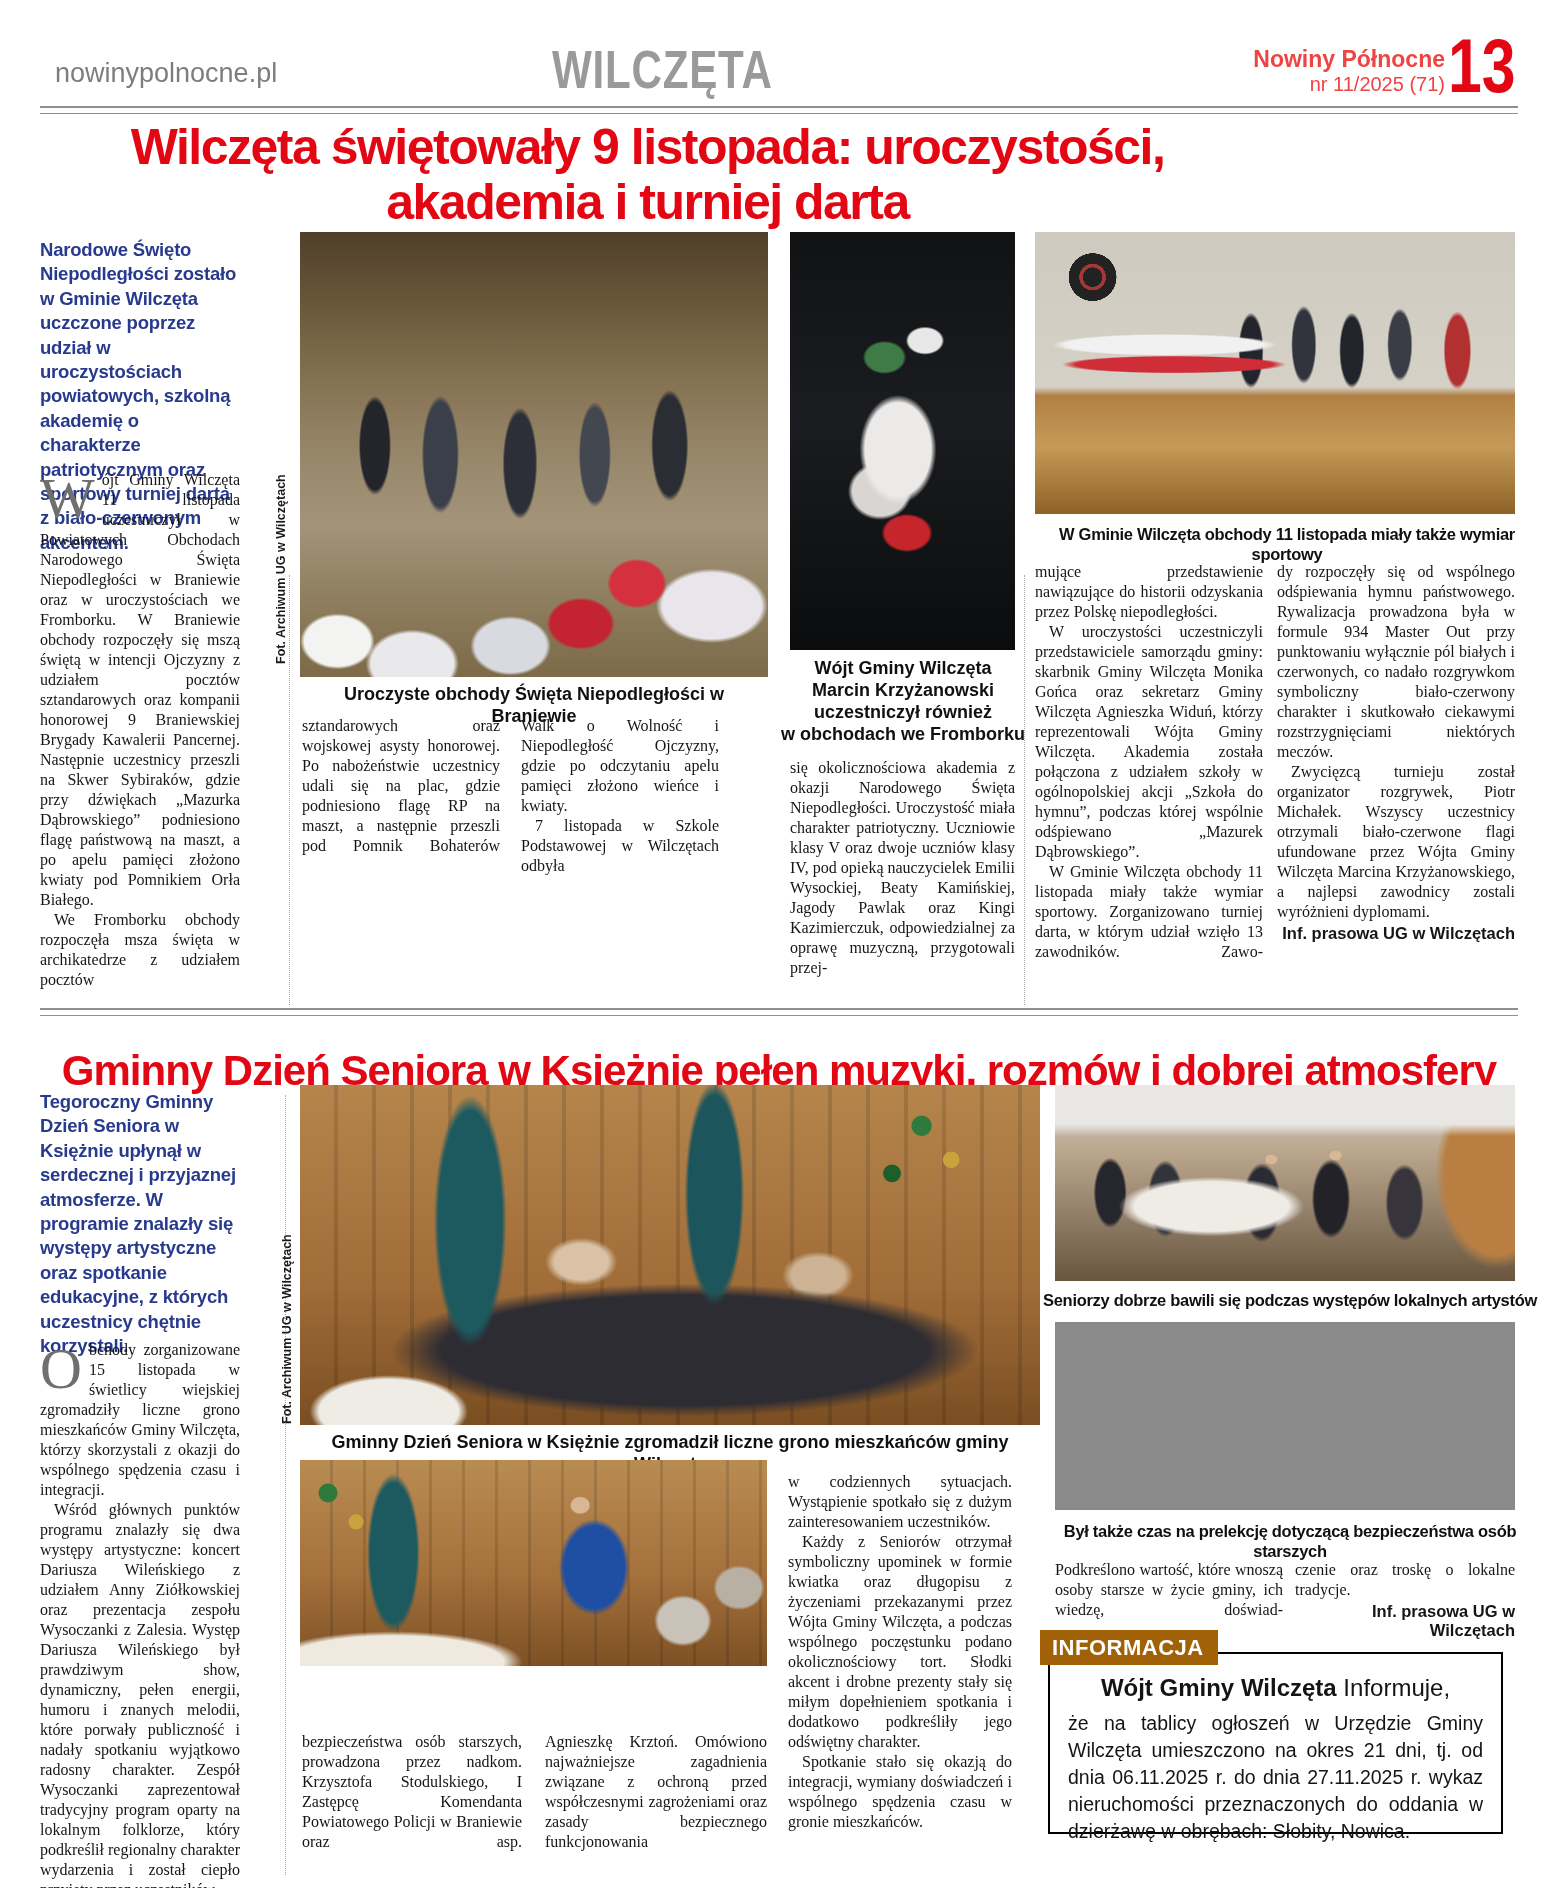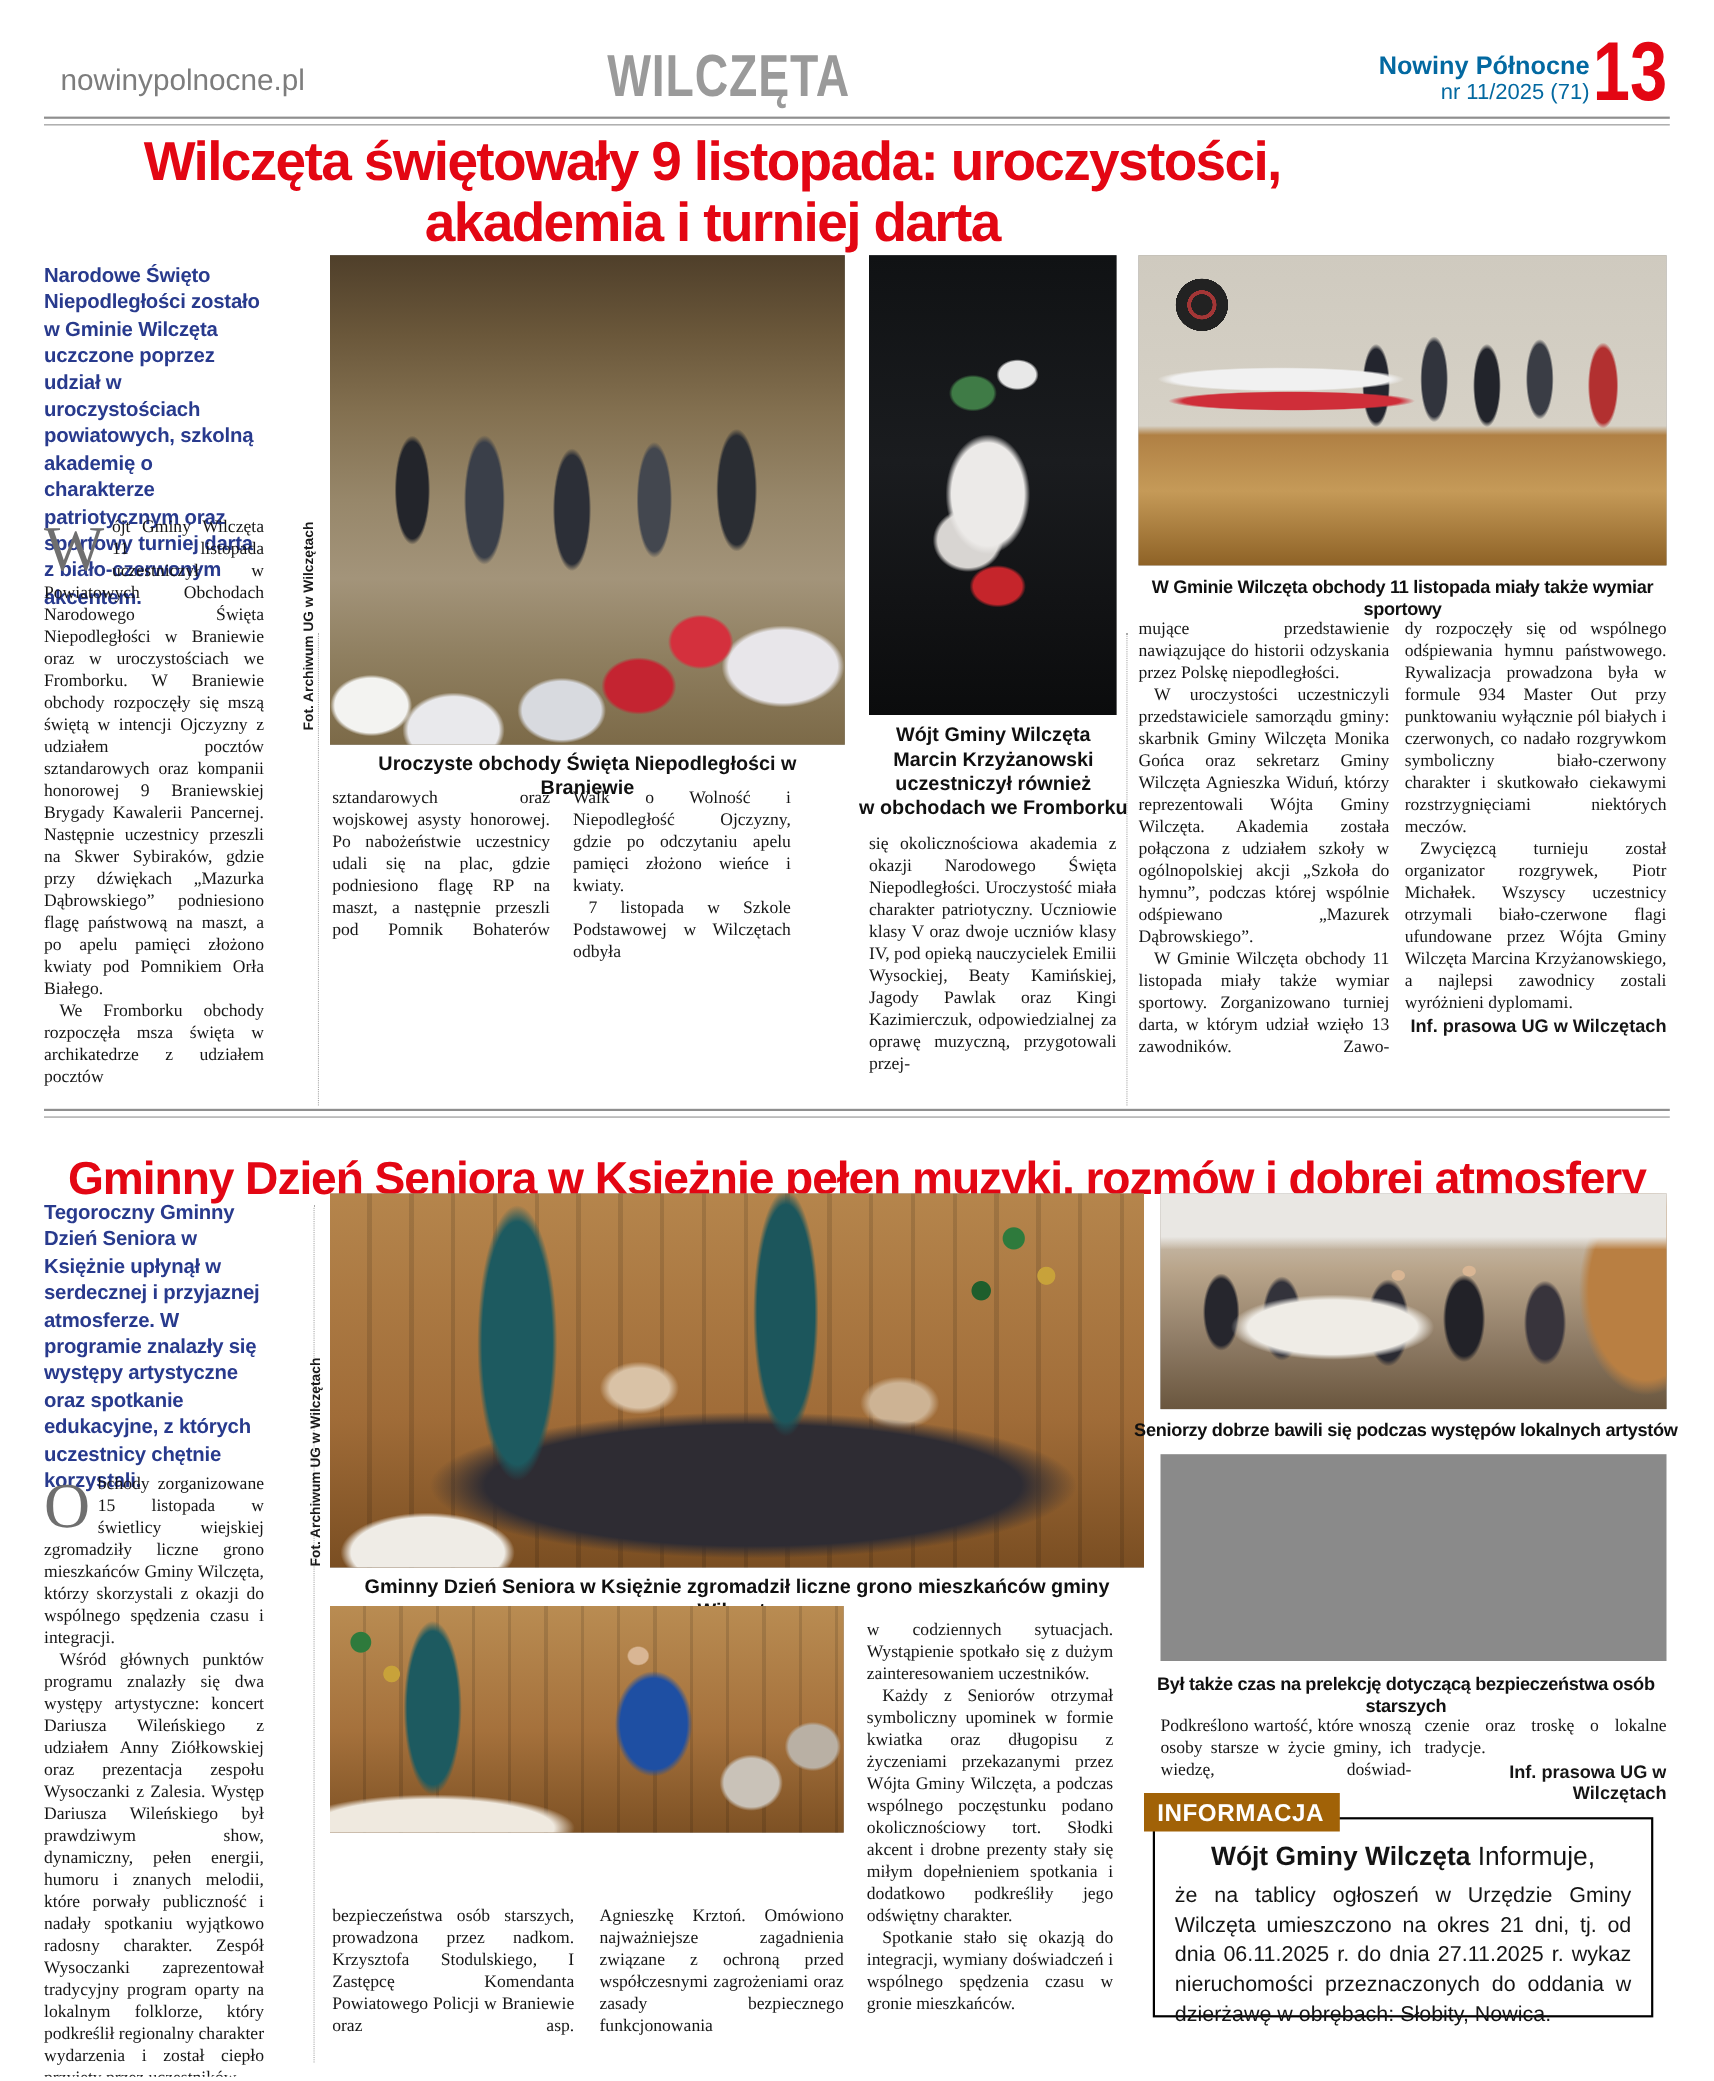--- a/index.html
+++ b/index.html
@@ -3,21 +3,21 @@
 <meta charset="utf-8">
 <style>
   html,body{margin:0;padding:0;background:#ffffff;}
   .page{position:relative;width:1558px;height:1892px;background:#ffffff;overflow:hidden;
         font-family:"Liberation Sans",sans-serif;color:#141414;}
 
   
   .site{position:absolute;left:55px;top:58px;font:400 27px "Liberation Sans",sans-serif;color:#7d7d7d;}
   .section-title{position:absolute;left:552px;top:38px;font:700 54px "Liberation Sans",sans-serif;
                  color:#9a9a9a;transform:scaleX(.78);transform-origin:0 0;white-space:nowrap;letter-spacing:1px;}
-  .masthead{position:absolute;left:1220px;top:46px;width:225px;text-align:right;color:#0369a1;line-height:1.15;}
+  .masthead{position:absolute;left:1220px;top:46px;width:225px;text-align:right;color:#ef4444;line-height:1.15;}
   .masthead .m1{font:700 23px "Liberation Sans",sans-serif;}
   .masthead .m2{font:400 20px "Liberation Sans",sans-serif;}
   .pageno{position:absolute;left:1448px;top:22px;font:700 76px "Liberation Sans",sans-serif;
           color:#e30613;transform:scaleX(.8);transform-origin:0 0;}
   .rule-double{position:absolute;left:40px;width:1478px;height:5px;
                border-top:2px solid #8f8f8f;border-bottom:1px solid #8f8f8f;}
 
   
   .h1a{position:absolute;left:40px;top:120px;width:1215px;text-align:center;
        font:700 50px/1.1 "Liberation Sans",sans-serif;color:#e30613;letter-spacing:-1.5px;}
@@ -30,21 +30,21 @@
        color:#151515;overflow:hidden;hyphens:auto;overflow-wrap:break-word;}
   .col p{margin:0;text-indent:14px;}
   .col p.first{text-indent:0;}
   .cont{text-align-last:justify;}
   .dropcap{float:left;font:400 58px/0.82 "Liberation Serif",serif;color:#6f6f6f;padding:5px 7px 0 0;}
   .byline{font:700 16.5px "Liberation Sans",sans-serif;text-align:right;text-align-last:right;
           text-indent:0 !important;margin-top:2px !important;}
 
   
   .cap{position:absolute;font:700 18px/1.22 "Liberation Sans",sans-serif;text-align:center;color:#101010;}
-  .cap-sm{font-size:16.5px;letter-spacing:-.3px;}
+  .cap-sm{font-size:16.5px;letter-spacing:-.3px;margin-left:12px;}
   .credit{position:absolute;font:700 12.5px "Liberation Sans",sans-serif;color:#1a1a1a;
           transform:rotate(-90deg);transform-origin:0 0;white-space:nowrap;}
 
   .vrule{position:absolute;width:0;border-left:1px dotted #a8a8a8;}
 
   
   .photo{position:absolute;background-color:#8a8a8a;}
   .ph1{background-image:
     radial-gradient(ellipse 60px 45px at 8% 92%, #f3f3f1 0 55%, transparent 62%),
     radial-gradient(ellipse 75px 55px at 24% 97%, #e9e9ec 0 55%, transparent 62%),

